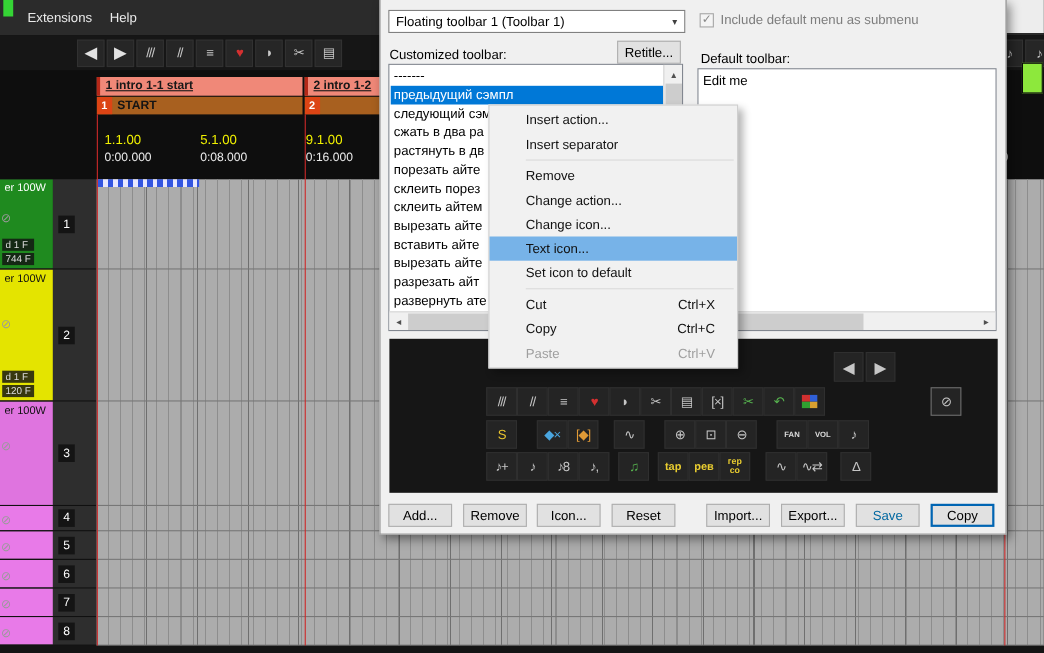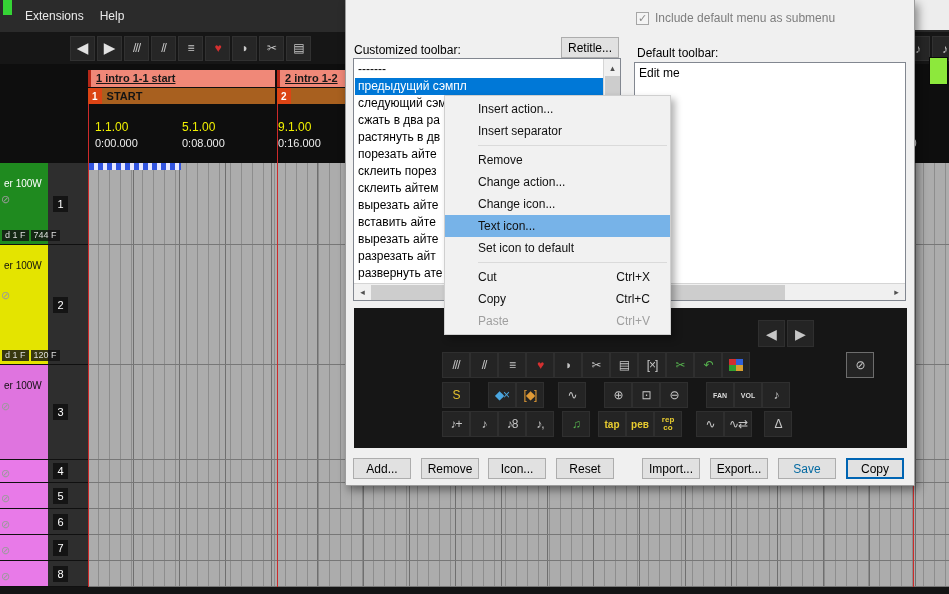--- a/index.html
+++ b/index.html
@@ -24,22 +24,22 @@
   .region-seg{background:#a8601f;color:#141414;font-size:11px;font-weight:bold;display:flex;align-items:center;white-space:nowrap;overflow:hidden;}
   .region-seg+.region-seg{margin-left:2px;}
   .region-badge{background:#dc4414;color:#fff;font-size:10px;font-weight:bold;padding:0 4px;height:100%;display:flex;align-items:center;margin-right:5px;}
   .tick{position:absolute;top:56px;white-space:nowrap;}
   .tick-bar{color:#f0f000;font-size:12px;font-weight:normal;}
   .tick-time{color:#ececec;font-size:11px;margin-top:3px;}
 
   .tcp{position:absolute;left:0;top:163px;width:88px;height:424px;background:#262626;}
   .tcp-row{position:relative;display:flex;height:40px;border-bottom:1px solid #101010;overflow:hidden;}
   .tcp-strip{position:relative;width:48px;height:100%;}
-  .tcp-name{font-size:10px;padding:3px 1px 0 4px;white-space:nowrap;overflow:hidden;margin-top:12px;}
-  .tcp-chips{position:absolute;bottom:3px;left:2px;display:flex;flex-direction:row;gap:2px;}
+  .tcp-name{font-size:10px;padding:3px 1px 0 4px;white-space:nowrap;overflow:hidden;}
+  .tcp-chips{position:absolute;bottom:3px;left:2px;display:flex;flex-direction:column;gap:2px;}
   .tcp-chip{background:rgba(18,18,18,.82);color:#ddd;font-size:9px;line-height:11px;padding:0 3px;white-space:nowrap;}
   .arm-icon{position:absolute;left:1px;top:38%;color:#9a9a9a;font-size:11px;line-height:11px;}
   .tcp-numcol{width:40px;height:100%;background:#2e2e2e;display:flex;align-items:center;}
   .tcp-num{background:#141414;color:#fff;font-size:11px;min-width:15px;text-align:center;padding:2px 2px;margin-left:5px;}
 
   .arrange{position:absolute;left:88px;top:163px;width:861px;height:424px;background-color:#acacac;
     background-image:repeating-linear-gradient(90deg,transparent 0 45px,#6f6f6f 45px 46px),
                      repeating-linear-gradient(90deg,transparent 0 10px,#8d8d8d 10px 11px);}
   .arr-rows{position:absolute;inset:0;}
   .arr-row{border-bottom:1px solid #777;}
@@ -258,20 +258,24 @@
     <div class="bottom-bar"></div>
     <div class="tr-corner"></div>
     <div class="right-toolbar">
         <div class="tbtn">♪</div>
         <div class="tbtn">♪</div>
       </div>
     <div class="green-meter"></div>
   </div>
 
   <div class="dialog">
+    <div class="combo">
+      <span>Floating toolbar 1 (Toolbar 1)</span>
+      <span class="combo-arrow">▾</span>
+    </div>
     <div class="chk-row">
       <span class="chk">✓</span>
       <span>Include default menu as submenu</span>
     </div>
 
     <div class="lbl-customized">Customized toolbar:</div>
     <div class="btn btn-retitle">Retitle...</div>
     <div class="lbl-default">Default toolbar:</div>
 
     <div class="listbox list-left">

